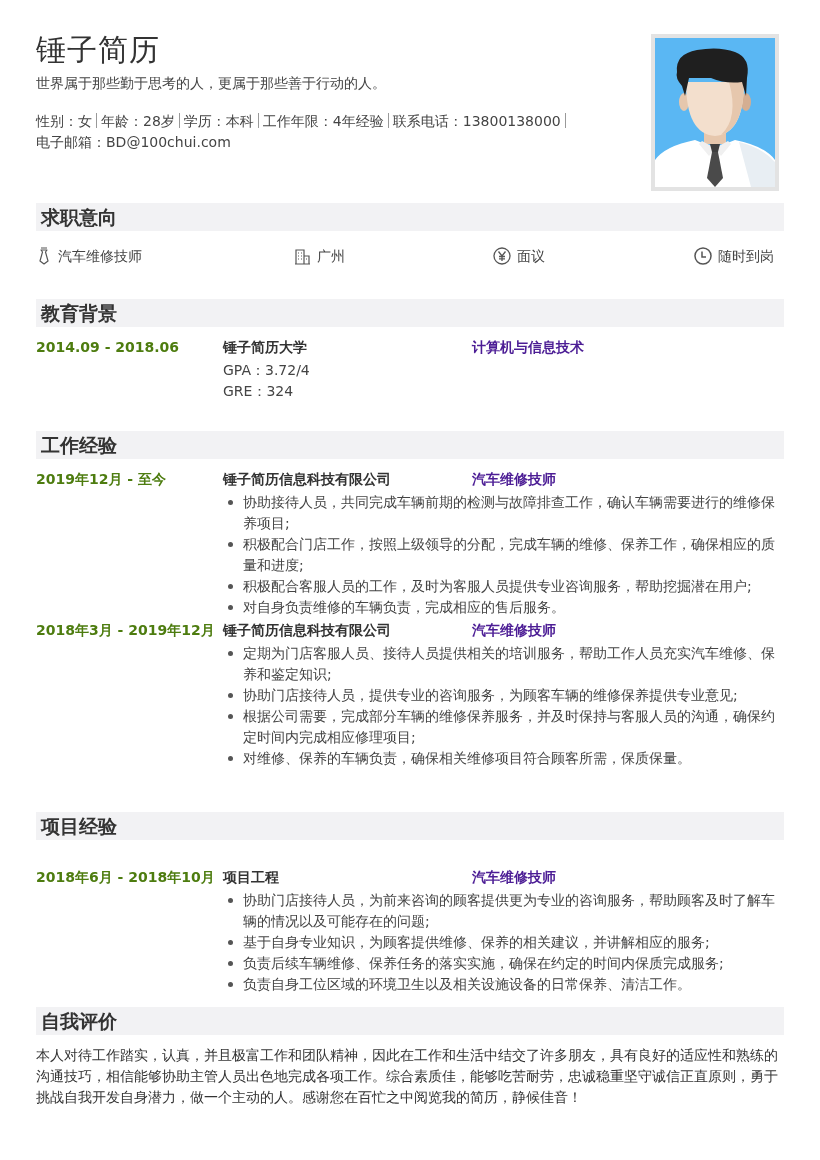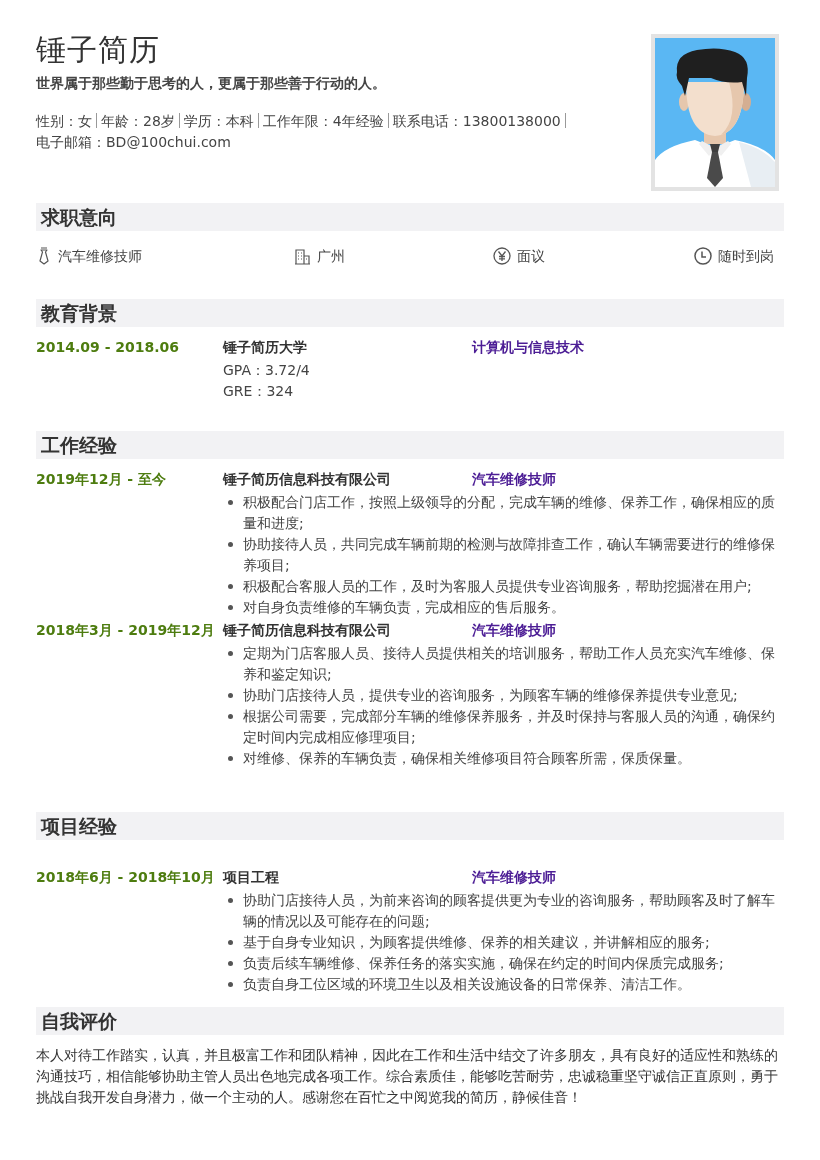--- a/index.html
+++ b/index.html
@@ -1,21 +1,21 @@
 <!DOCTYPE html>
 <html><head>
 <meta charset="utf-8">
 <style>
   * { box-sizing: border-box; margin: 0; padding: 0; }
   html, body { width: 820px; height: 1160px; background: #ffffff; overflow: hidden; }
   body { font-family: "DejaVu Sans", "Liberation Sans", sans-serif; color: #333333; position: relative; }
 
   .header { position: absolute; left: 36px; top: 30px; width: 600px; }
   .name { font-size: 30px; color: #333; line-height: 40px; font-weight: normal; letter-spacing: 1px; }
-  .motto { font-size: 14px; color: #444; margin-top: 3px; line-height: 20px; font-weight: bold; }
+  .motto { font-size: 14px; color: #444; margin-top: 3px; line-height: 20px; }
   .info { margin-top: 18px; font-size: 14px; color: #444; line-height: 21px; width: 560px; }
   .info .sep { display: inline-block; width: 1px; height: 15px; background: #999; margin: 0 4px; vertical-align: -2px; }
 
   .photo { position: absolute; left: 651px; top: 34px; width: 128px; height: 157px; border: 4px solid #e3e3e3; background: #5ab7f3; overflow: hidden; }
   .photo svg { display: block; }
 
   .section { position: absolute; left: 36px; width: 748px; }
   .sec-title { height: 28px; background: #f2f2f4; font-size: 19px; font-weight: bold; color: #333; line-height: 28px; padding-left: 5px; }
 
   .intent-row { position: relative; height: 26px; margin-top: 12px; font-size: 14px; color: #444; }
@@ -118,22 +118,22 @@
 </div>
 
 <div class="section" style="top:431px;">
   <div class="sec-title">工作经验</div>
   <div class="entry" style="margin-top:9px;">
     <div class="date">2019年12月 - 至今</div>
     <div class="org">锤子简历信息科技有限公司</div>
     <div class="role">汽车维修技师</div>
     <div class="details">
       <ul>
+        <li>协助接待人员，共同完成车辆前期的检测与故障排查工作，确认车辆需要进行的维修保养项目;</li>
         <li>积极配合门店工作，按照上级领导的分配，完成车辆的维修、保养工作，确保相应的质量和进度;</li>
-        <li>协助接待人员，共同完成车辆前期的检测与故障排查工作，确认车辆需要进行的维修保养项目;</li>
         <li>积极配合客服人员的工作，及时为客服人员提供专业咨询服务，帮助挖掘潜在用户;</li>
         <li>对自身负责维修的车辆负责，完成相应的售后服务。</li>
       </ul>
     </div>
   </div>
   <div class="entry" style="margin-top:1px;">
     <div class="date">2018年3月 - 2019年12月</div>
     <div class="org">锤子简历信息科技有限公司</div>
     <div class="role">汽车维修技师</div>
     <div class="details">

